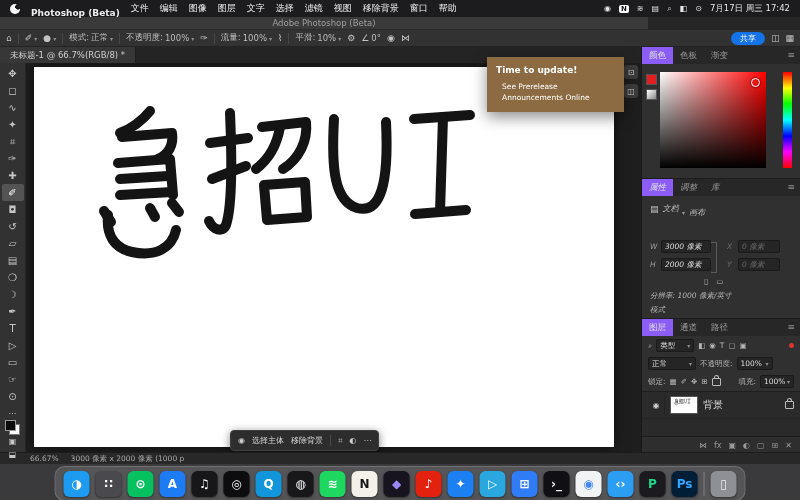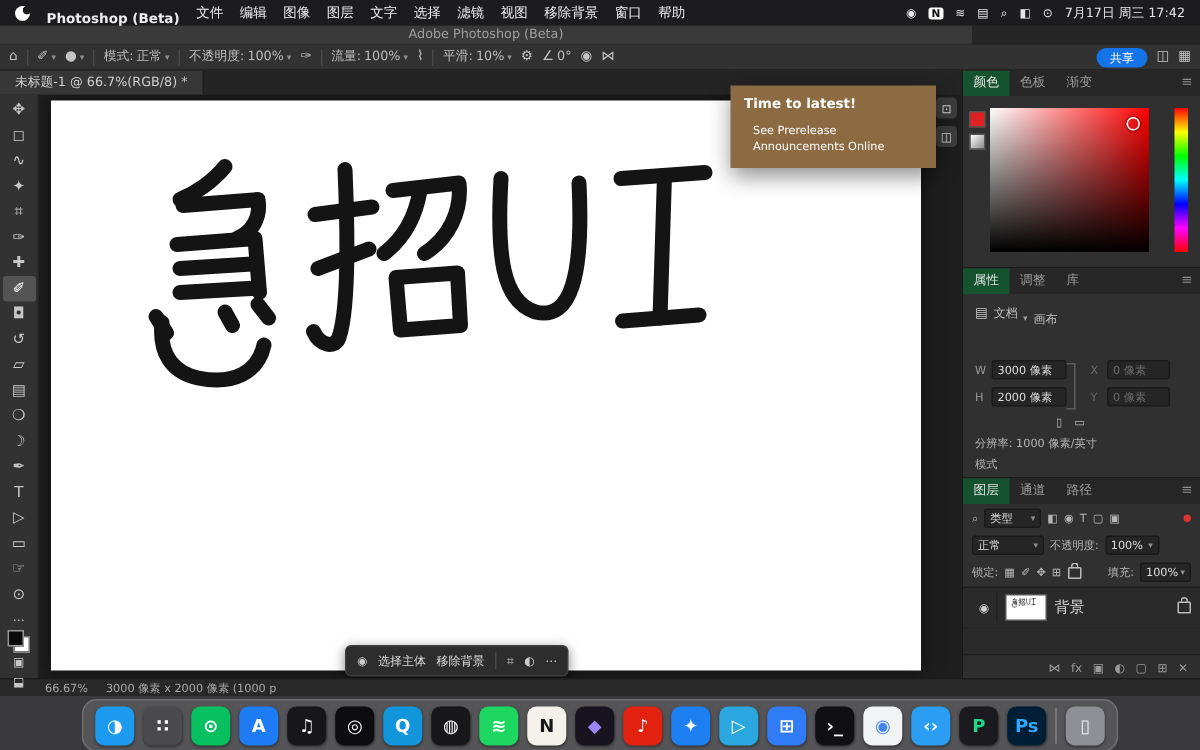--- a/index.html
+++ b/index.html
@@ -63,21 +63,21 @@
     padding:8px 9px 9px;font-size:7.5px;box-shadow:0 5px 14px rgba(0,0,0,.45);z-index:40;}
   .notif h4{margin:0 0 5px;font-size:9px;color:#fff;}
   .notif p{margin:0;line-height:1.45;color:#f3e9d8;}
   .notif .nlink{display:block;margin-top:7px;padding-left:6px;color:#ffffff;line-height:1.4;}
 
   
   .rightcol{position:absolute;left:641px;top:47px;width:159px;height:405px;background:#303030;border-left:1px solid #191919;box-sizing:border-box;}
   .panel{position:relative;width:100%;box-sizing:border-box;border-bottom:1px solid #1c1c1c;background:#303030;}
   .ptabs{display:flex;height:17px;background:#272727;font-size:8.5px;align-items:stretch;}
   .ptab{padding:0 7px;line-height:17px;color:#9b9b9b;white-space:nowrap;}
-  .ptab.active{background:#14532d;color:#e0e0e0;text-align:center;}
+  .ptab.active{background:#8b5cf6;color:#e0e0e0;text-align:center;}
   .pmenu{margin-left:auto;line-height:17px;padding:0 5px;color:#8f8f8f;font-size:9px;}
 
   .colorbody{position:relative;height:114px;}
   .satsq{position:absolute;left:18px;top:8px;width:106px;height:96px;
     background:linear-gradient(to top,#000,rgba(0,0,0,0)),linear-gradient(to right,#fff,#f00);}
   .satmark{position:absolute;right:6px;top:6px;width:7px;height:7px;border:1px solid #fff;border-radius:50%;box-shadow:0 0 2px #000;}
   .huebar{position:absolute;right:8px;top:8px;width:9px;height:96px;
     background:linear-gradient(to bottom,#f00,#ff0,#0f0,#0ff,#00f,#f0f,#f00);}
   .ministrip{position:absolute;left:4px;top:10px;display:flex;flex-direction:column;gap:4px;}
   .mini{width:9px;height:9px;border:1px solid #555;}
@@ -280,21 +280,21 @@
       <span>选择主体</span>
       <span>移除背景</span>
       <span class="vsep"></span>
       <span class="ci">⌗</span>
       <span class="ci">◐</span>
       <span class="ci">⋯</span>
     </div>
   </div>
 
   <div class="notif">
-    <h4>Time to latest!</h4>
+    <h4>Time to update!</h4>
     <span class="nlink">See Prerelease Announcements Online</span>
   </div>
 
   <div class="rightcol">
 
     <div class="panel">
       <div class="ptabs">
         <span class="ptab active">颜色</span>
         <span class="ptab">色板</span>
         <span class="ptab">渐变</span>
@@ -305,21 +305,21 @@
           <span class="mini red"></span>
           <span class="mini grad"></span>
         </div>
         <div class="satsq">
           <span class="satmark"></span>
         </div>
         <div class="huebar"></div>
       </div>
     </div>
 
-    <div class="panel" style="height:140px;">
+    <div class="panel" style="height:140px;font-style:italic;">
       <div class="ptabs">
         <span class="ptab active">属性</span>
         <span class="ptab">调整</span>
         <span class="ptab">库</span>
         <span class="pmenu">≡</span>
       </div>
       <div class="prow" style="top:24px;">
         <span class="oicon">▤</span>
         <span class="sectlabel">文档</span>
       </div>

